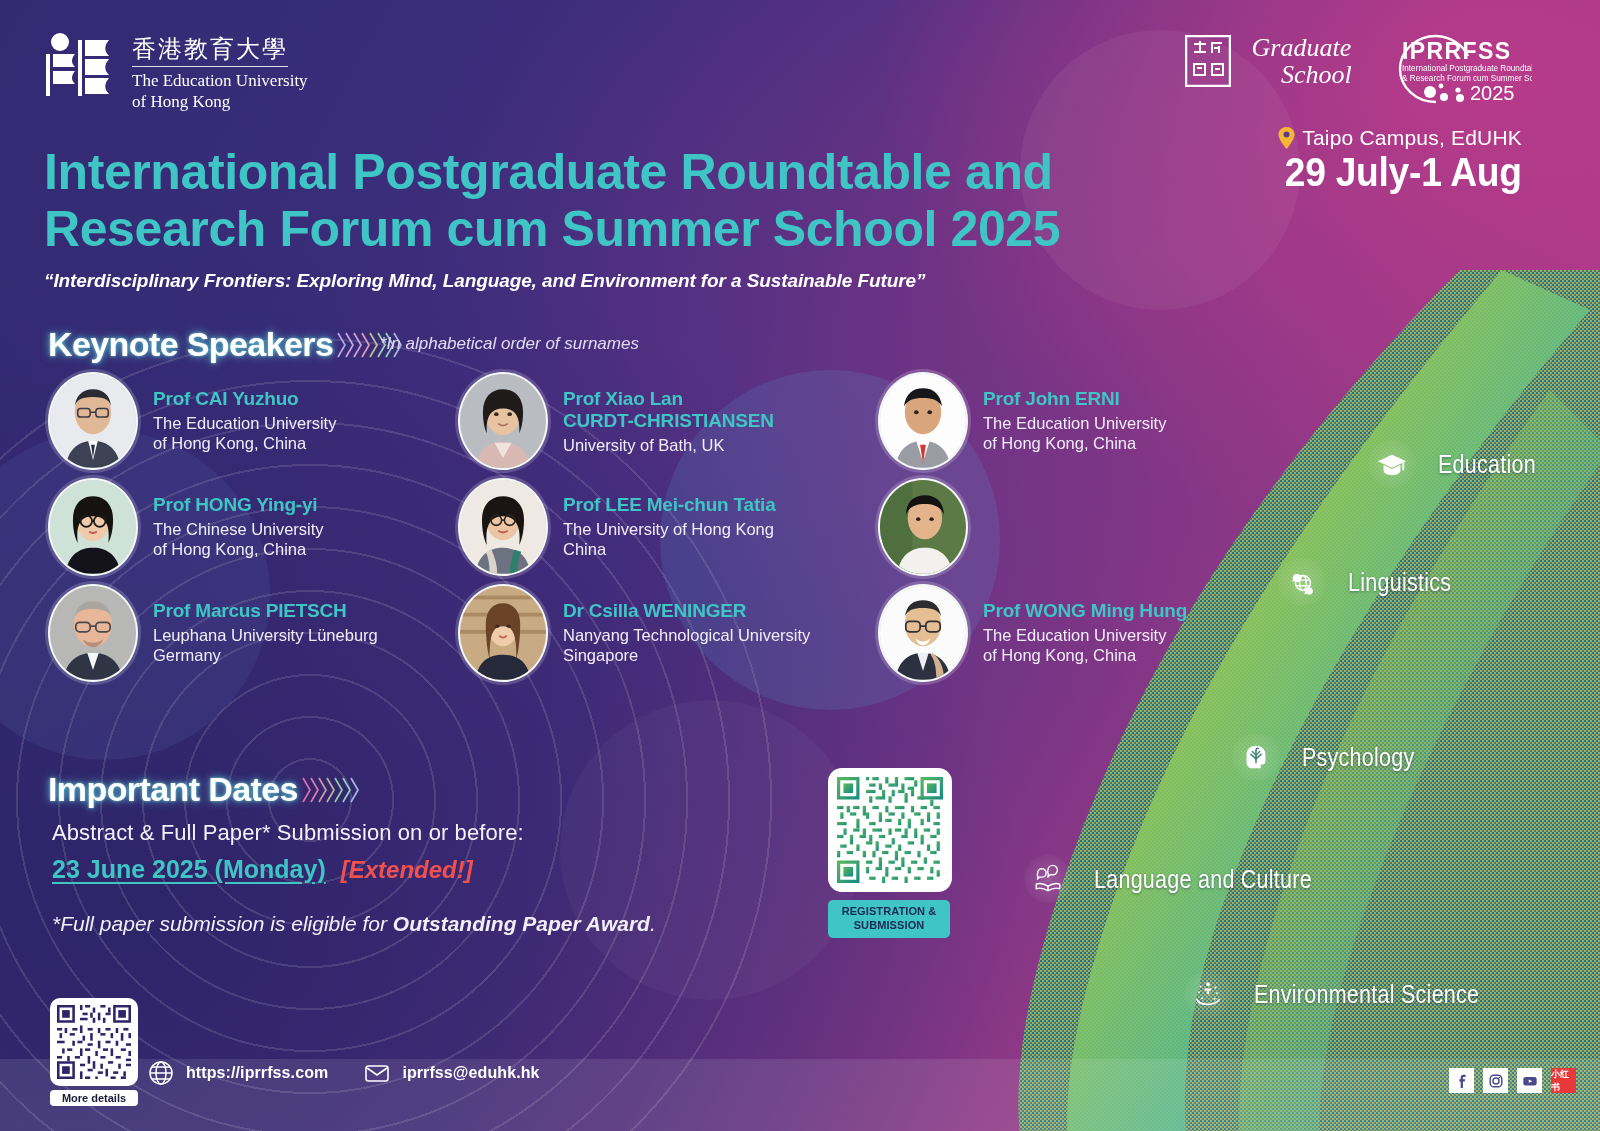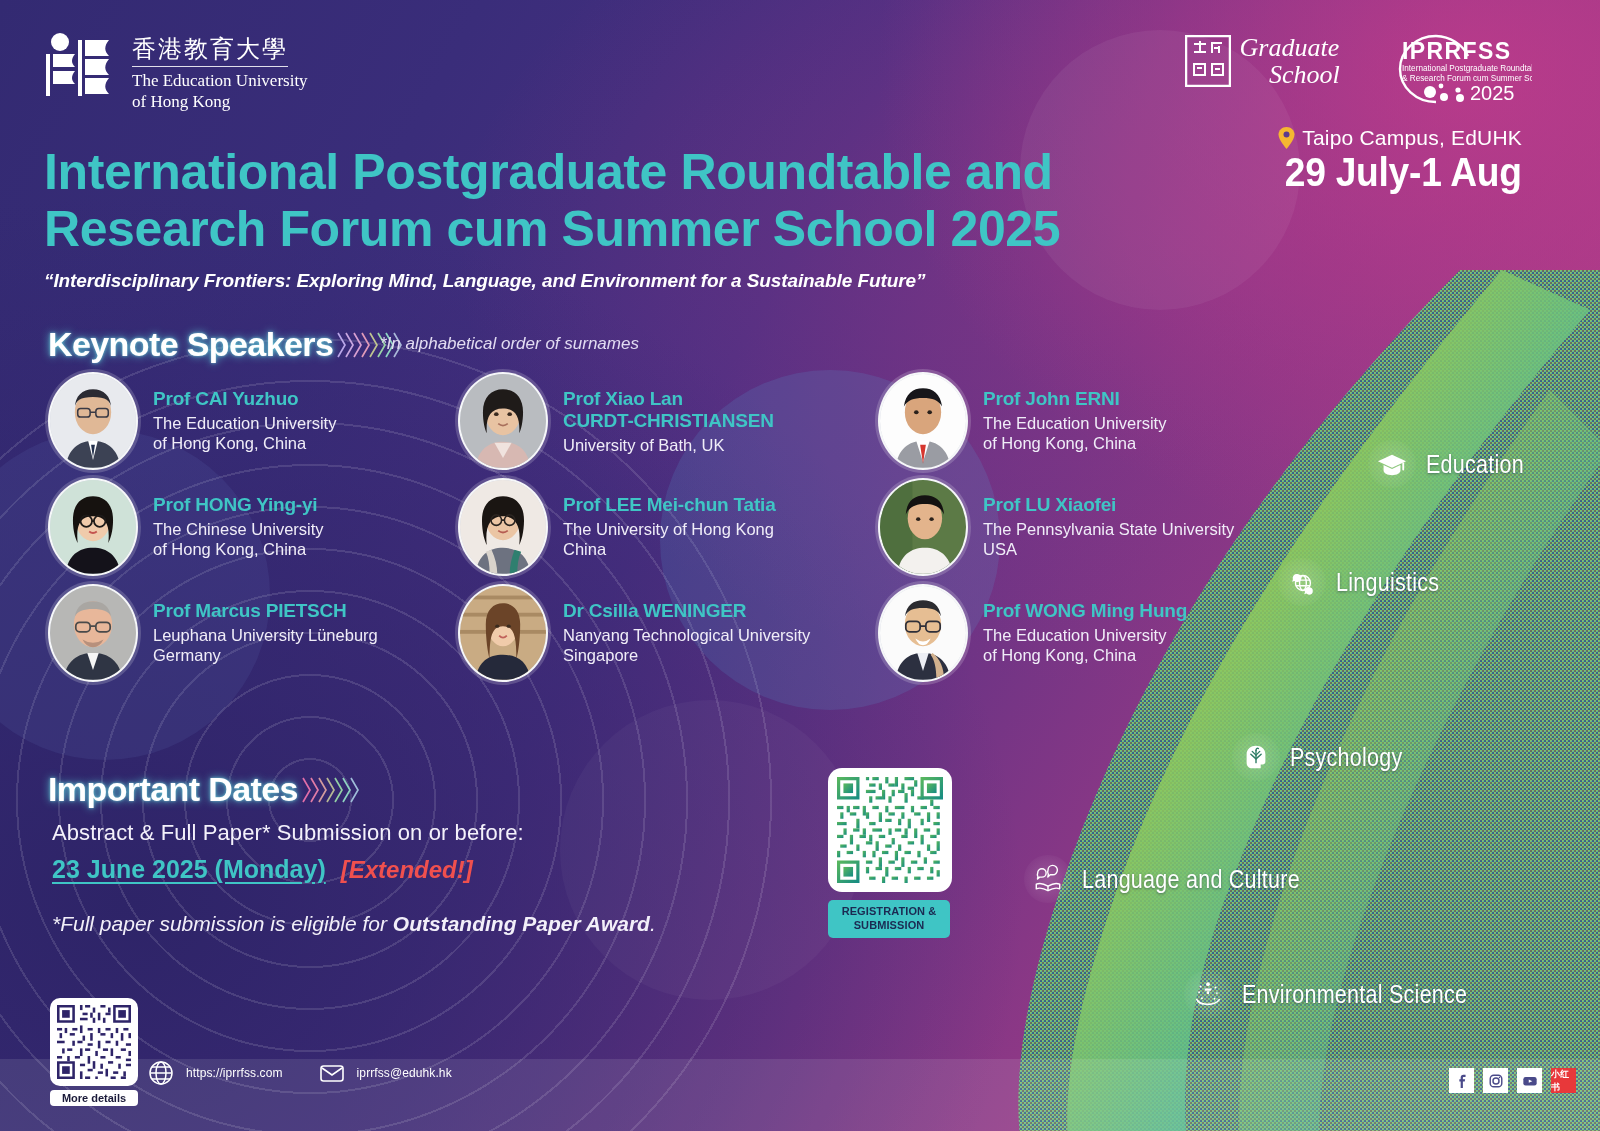--- a/index.html
+++ b/index.html
@@ -47,21 +47,21 @@
   .eduhk-cn {
     color:#fff; font-family:"DejaVu Sans", sans-serif; font-size:24px;
     letter-spacing:2px; line-height:1.12; padding-bottom:3px;
     border-bottom:1px solid rgba(255,255,255,.85); display:inline-block;
   }
   .eduhk-en {
     color:#fff; font-family:"Liberation Serif", serif; font-size:17px;
     line-height:1.22; margin-top:4px; white-space:pre-line;
   }
 
-  .gs-logo { position:absolute; left:1185px; top:34px; display:flex; align-items:center; gap:8px; }
+  .gs-logo { position:absolute; left:1185px; top:34px; display:flex; align-items:center; gap:20px; }
   .gs-seal { width:46px; height:52px; }
   .gs-word {
     color:#fff; font-family:"Liberation Serif", serif; font-style:italic;
     font-size:26px; line-height:1.04; text-align:center;
   }
   .gs-word span { display:block; }
   .gs-word .l2 { padding-left:30px; }
 
   .ip-logo { position:absolute; left:1372px; top:28px; width:160px; height:82px; }
 
@@ -148,21 +148,21 @@
     width:124px; height:124px; background:#fff; border-radius:14px;
     padding:9px; display:flex; align-items:center; justify-content:center;
   }
   .reg-label {
     margin:8px auto 0; width:122px; background:#3fc5c5; border-radius:5px;
     color:#1b2a52; font-size:11px; font-weight:bold; text-align:center;
     line-height:1.25; padding:5px 2px; letter-spacing:.1px; white-space:pre-line;
   }
 
   
-  .topic { position:absolute; display:flex; align-items:center; gap:10px; }
+  .topic { position:absolute; display:flex; align-items:center; gap:22px; }
   .topic-ico {
     width:48px; height:48px; border-radius:50%; flex:none;
     background:radial-gradient(circle at 50% 50%, rgba(255,255,255,.17) 0%, rgba(255,255,255,.03) 70%);
     display:flex; align-items:center; justify-content:center;
   }
   .topic-lbl {
     color:#fff; font-size:25px; letter-spacing:.3px;
     transform:scaleX(.86); transform-origin:left center;
     text-shadow:0 1px 3px rgba(20,18,60,.45);
   }
@@ -181,21 +181,21 @@
   .more-lbl {
     margin:4px auto 0; background:#fff; border-radius:4px; width:88px;
     color:#1b1b3a; font-size:11px; font-weight:bold; text-align:center;
     padding:2px 0;
   }
   .contacts {
     position:absolute; left:148px; top:1060px; display:flex; align-items:center; gap:36px;
   }
   .contact { display:flex; align-items:center; gap:12px; }
   .contact .ico { width:26px; height:26px; flex:none; }
-  .contact .txt { color:#fff; font-size:12px; letter-spacing:.1px; }
+  .contact .txt { color:#fff; font-size:16px; letter-spacing:.1px;font-weight:bold; }
 
   .socials { position:absolute; right:24px; top:1068px; display:flex; align-items:center; gap:9px; }
   .soc {
     width:25px; height:25px; border-radius:0; background:#fff;
     display:flex; align-items:center; justify-content:center;
   }
   .soc.red { background:#e8383a; color:#fff; font-size:9px; font-weight:bold;
              font-family:"DejaVu Sans", sans-serif; }
 </style>
 </head>
@@ -446,25 +446,20 @@
         <div class="sp-photo">
           <svg class="face" viewBox="0 0 90 98">
               <rect width="90" height="98" fill="#5c7a46"></rect>
             <path d="M0 0h34v98H0z" fill="#4a6b3a" opacity=".7"></path>
             <ellipse cx="47" cy="40" rx="18" ry="22" fill="#e3b48c"></ellipse>
             <path d="M27 36c1-13 8-20 20-20s19 7 20 20c-4-8-10-11-20-11s-16 3-20 11z" fill="#141211"></path>
             <ellipse cx="40" cy="41" rx="2.3" ry="1.9" fill="#2b211b"></ellipse>
             <ellipse cx="54" cy="41" rx="2.3" ry="1.9" fill="#2b211b"></ellipse>
             <path d="M18 98c3-19 14-27 29-27s26 8 29 27z" fill="#f3f1ee"></path>
           </svg>
-        </div>
-        <div class="sp-info">
-          <div class="sp-name">Prof LU Xiaofei</div>
-          <div class="sp-aff">The Pennsylvania State University
-USA</div>
         </div>
       </div>
     </div>
 
     <div class="sp-row">
       <div class="sp c1">
         <div class="sp-photo">
           <svg class="face" viewBox="0 0 90 98">
               <rect width="90" height="98" fill="#b7b7b5"></rect>
             <ellipse cx="45" cy="40" rx="20" ry="24" fill="#e8b79a"></ellipse>

